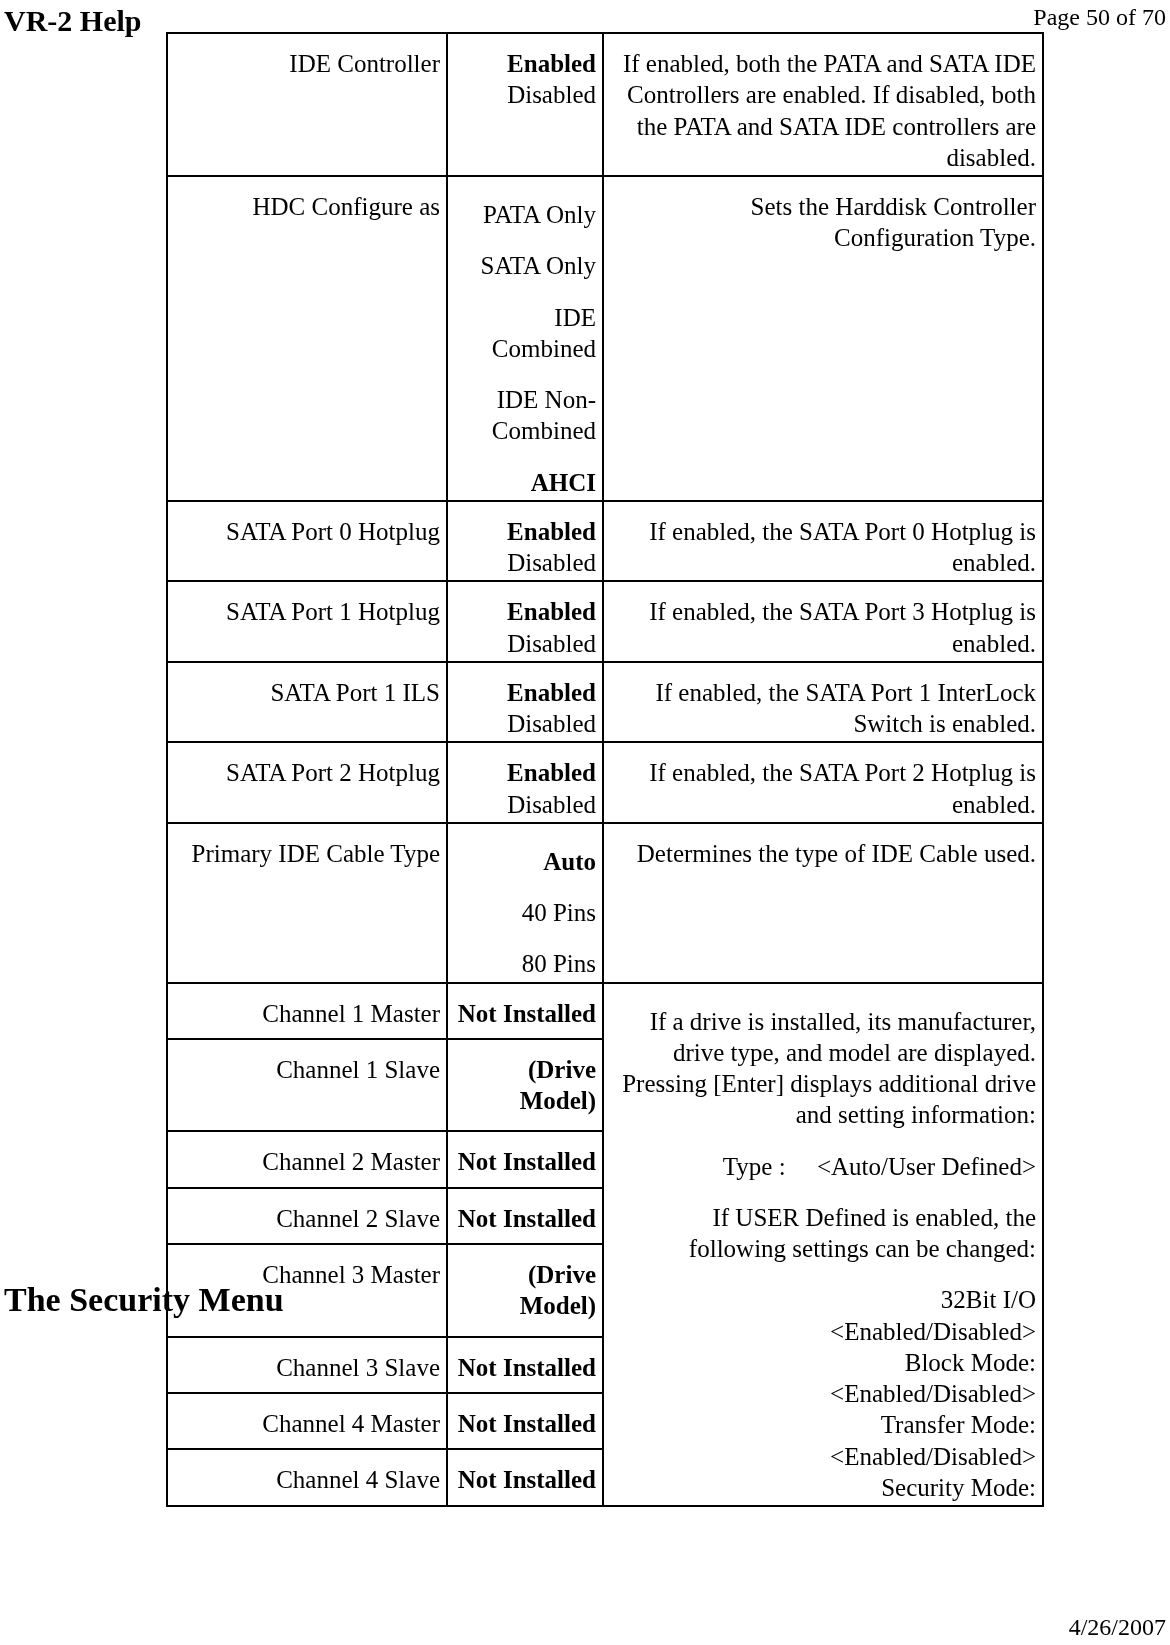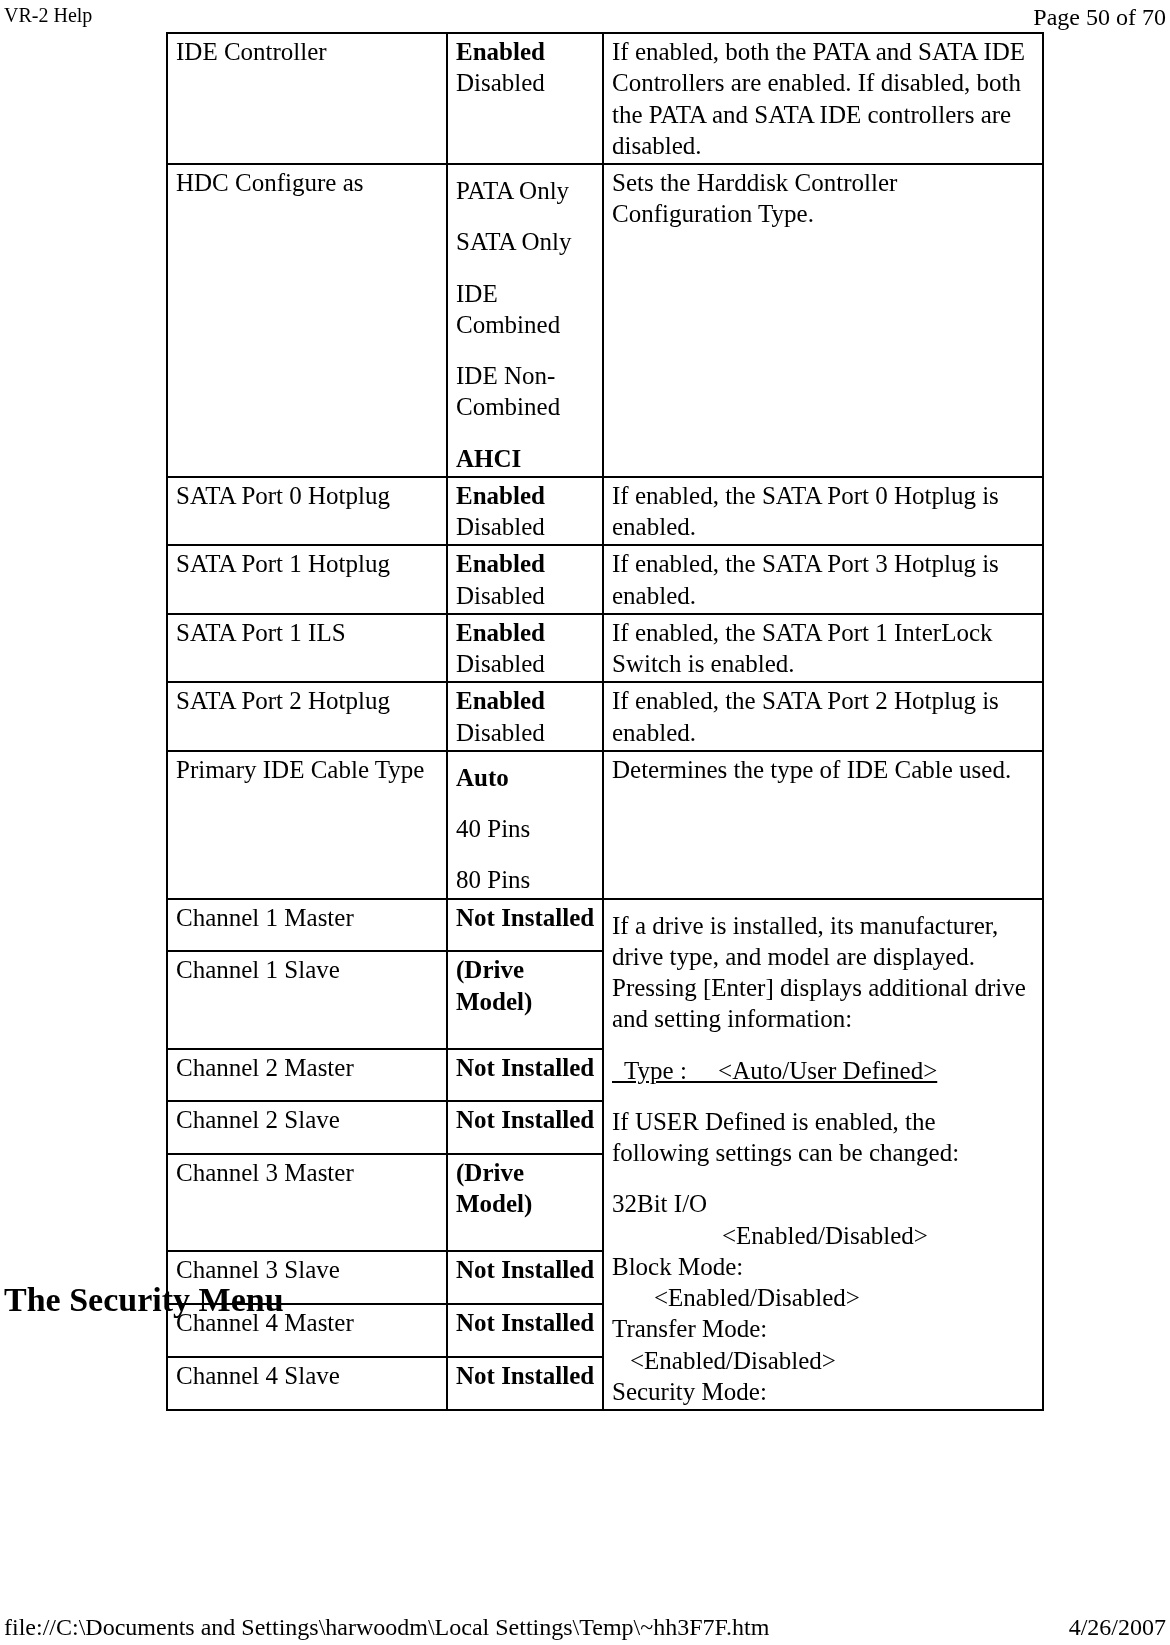--- a/index.html
+++ b/index.html
@@ -13,21 +13,22 @@
   .page {
     width: 1170px;
     min-height: 1645px;
     position: relative;
     box-sizing: border-box;
   }
   .hdr-left {
     position: absolute;
     top: 4px;
     left: 4px;
-    font-size: 20px;
+    font-size: 30px;
+    font-weight: bold;
   }
   .hdr-right {
     position: absolute;
     top: 4px;
     right: 4px;
     font-size: 24px;
     margin-left: 8px;
   }
   .content {
     position: absolute;
@@ -36,23 +37,24 @@
     width: 876px;
   }
   table.bios {
     border-collapse: collapse;
     width: 100%;
     table-layout: fixed;
   }
   table.bios td {
     border: 2px solid #000;
     vertical-align: top;
-    padding: 2px 6px 2px 8px;
+    padding: 14px 6px 2px 8px;
     line-height: 1.25;
     word-wrap: break-word;
+    text-align: right;
   }
   col.c1 { width: 280px; }
   col.c2 { width: 156px; }
   col.c3 { width: 440px; }
   .optline { display: block; }
   .bold { font-weight: bold; }
   .spacebelow { margin-bottom: 20px; margin-top: 8px; }
   .indent1 { padding-left: 18px; display: block; }
   .indent2 { padding-left: 110px; display: block; }
   .indent3 { padding-left: 42px; display: block; }
@@ -163,21 +165,21 @@
             <span class="optline">80 Pins</span>
           </td>
           <td>Determines the type of IDE Cable used.</td>
         </tr>
 
         <tr>
           <td>Channel 1 Master</td>
           <td class="bold">Not Installed</td>
           <td rowspan="8">
             <span class="optline spacebelow">If a drive is installed, its manufacturer, drive type, and model are displayed.  Pressing [Enter] displays additional drive and setting information:</span>
-            <span class="optline spacebelow" style="white-space:pre;text-decoration:underline;">  Type :     &lt;Auto/User Defined&gt;</span>
+            <span class="optline spacebelow" style="white-space:pre;">  Type :     &lt;Auto/User Defined&gt;</span>
             <span class="optline spacebelow">If USER Defined is enabled, the following settings can be changed:</span>
             <span class="optline">32Bit I/O</span>
             <span class="indent2">&lt;Enabled/Disabled&gt;</span>
             <span class="optline">Block Mode:</span>
             <span class="indent3">&lt;Enabled/Disabled&gt;</span>
             <span class="optline">Transfer Mode:</span>
             <span class="indent1">&lt;Enabled/Disabled&gt;</span>
             <span class="optline">Security Mode:</span>
           </td>
         </tr>
@@ -208,16 +210,15 @@
         <tr>
           <td>Channel 4 Slave</td>
           <td class="bold">Not Installed</td>
         </tr>
       </tbody>
     </table>
   </div>
 
   <h2 class="sect">The Security Menu</h2>
 
-  <div class="ftr-left">file://C:\Documents and Settings\harwoodm\Local Settings\Temp\~hh3F7F.htm</div>
   <div class="ftr-right">4/26/2007</div>
 
 </div>
 
 </body></html>

